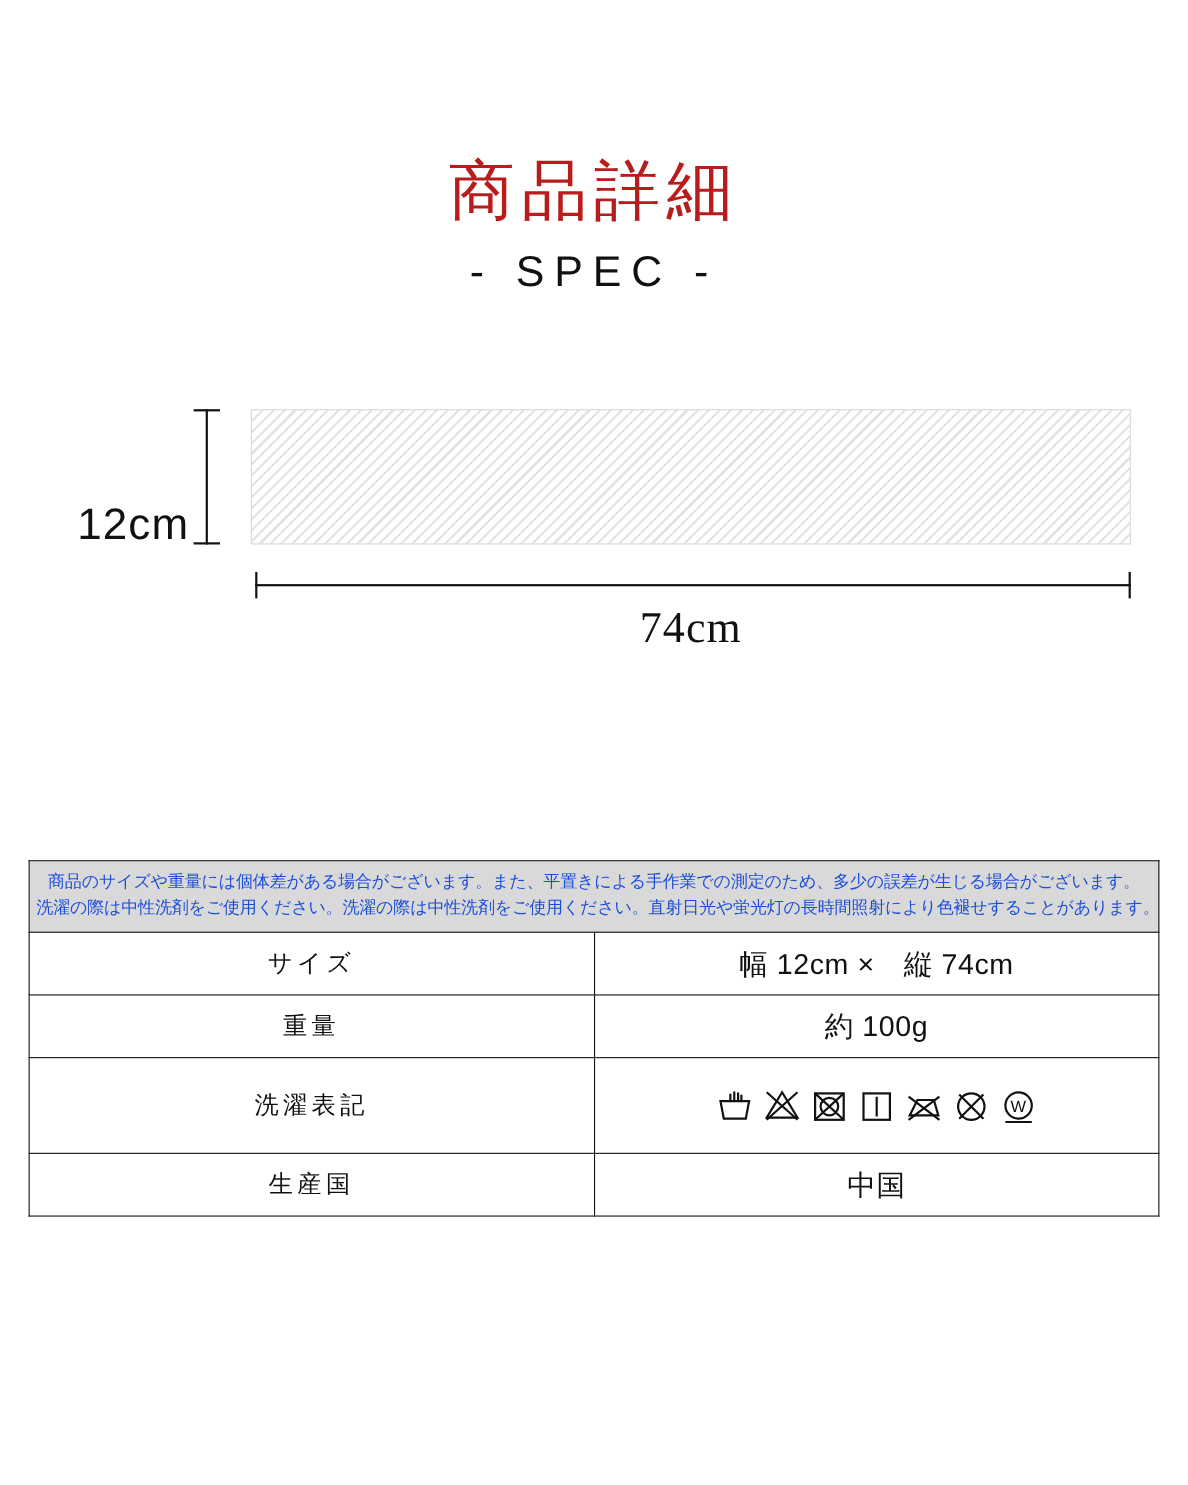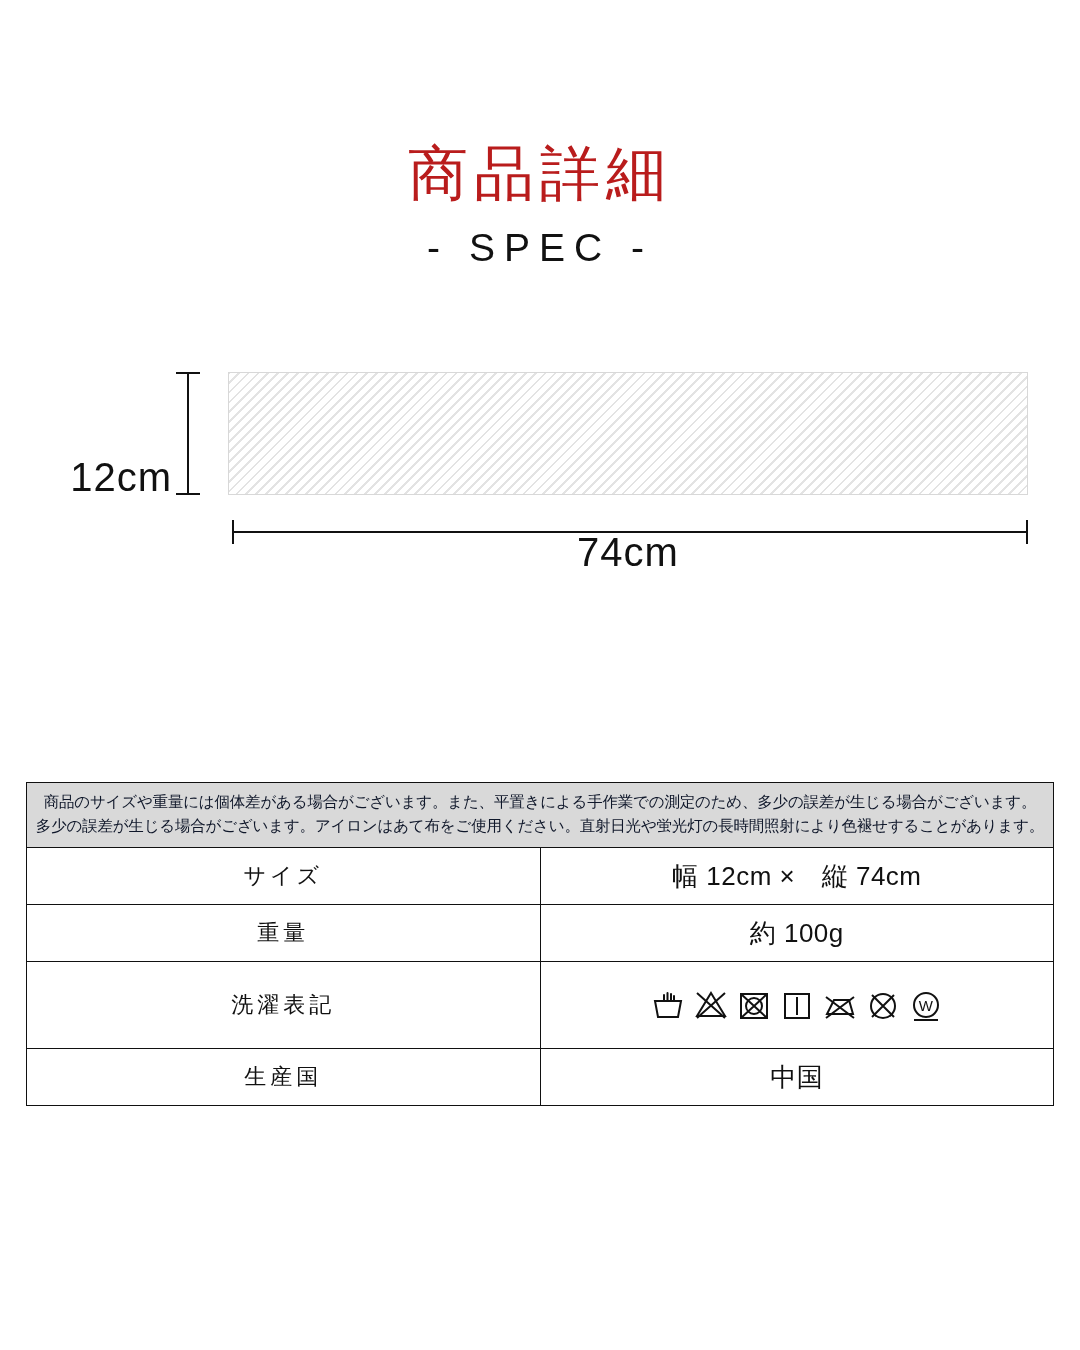--- a/index.html
+++ b/index.html
@@ -106,26 +106,27 @@
     top: 165px;
     width: 2px;
     height: 24px;
     background: #111;
   }
   .hdim-cap-left { left: 232px; }
   .hdim-cap-right { left: 1026px; }
   .hdim-label {
     position: absolute;
     left: 228px;
-    top: 175px;
+    top: 192px;
     width: 800px;
     text-align: center;
     font-size: 40px;
     letter-spacing: 1px;
     color: #111;
+    font-family: Liberation Serif, serif;
   }
 
   
   .spec-wrap {
     position: absolute;
     left: 26px;
     top: 782px;
     width: 1028px;
   }
   table.spec {
@@ -136,21 +137,21 @@
   table.spec td {
     border: 1px solid #111;
     padding: 0;
   }
   .note-cell {
     background: #d9d9d9;
     font-size: 15.5px;
     line-height: 1.55;
     text-align: center;
     padding: 7px 6px 9px 6px !important;
-    color: #0f172a;
+    color: #1d4ed8;
     letter-spacing: -0.2px;
   }
   .note-cell .note-line { display: block; white-space: nowrap; }
   .label-cell {
     width: 266px;
     text-align: center;
     font-size: 22px;
     letter-spacing: 4px;
     color: #111;
     padding: 0 !important;
@@ -201,21 +202,21 @@
   <div class="hdim-cap-right"></div>
   <div class="hdim-label">74cm</div>
 </div>
 
 <div class="spec-wrap">
   <table class="spec">
     <tbody>
       <tr>
         <td class="note-cell" colspan="2">
           <span class="note-line">商品のサイズや重量には個体差がある場合がございます。また、平置きによる手作業での測定のため、多少の誤差が生じる場合がございます。</span>
-          <span class="note-line">多少の誤差が生じる場合がございます。アイロンはあて布をご使用ください。直射日光や蛍光灯の長時間照射により色褪せすることがあります。</span>
+          <span class="note-line">洗濯の際は中性洗剤をご使用ください。洗濯の際は中性洗剤をご使用ください。直射日光や蛍光灯の長時間照射により色褪せすることがあります。</span>
         </td>
       </tr>
 
       <tr class="row-size">
         <td class="label-cell">サイズ</td>
         <td class="value-cell">
           <span class="line">幅 12cm ×　縦 74cm</span>
         </td>
       </tr>
 

